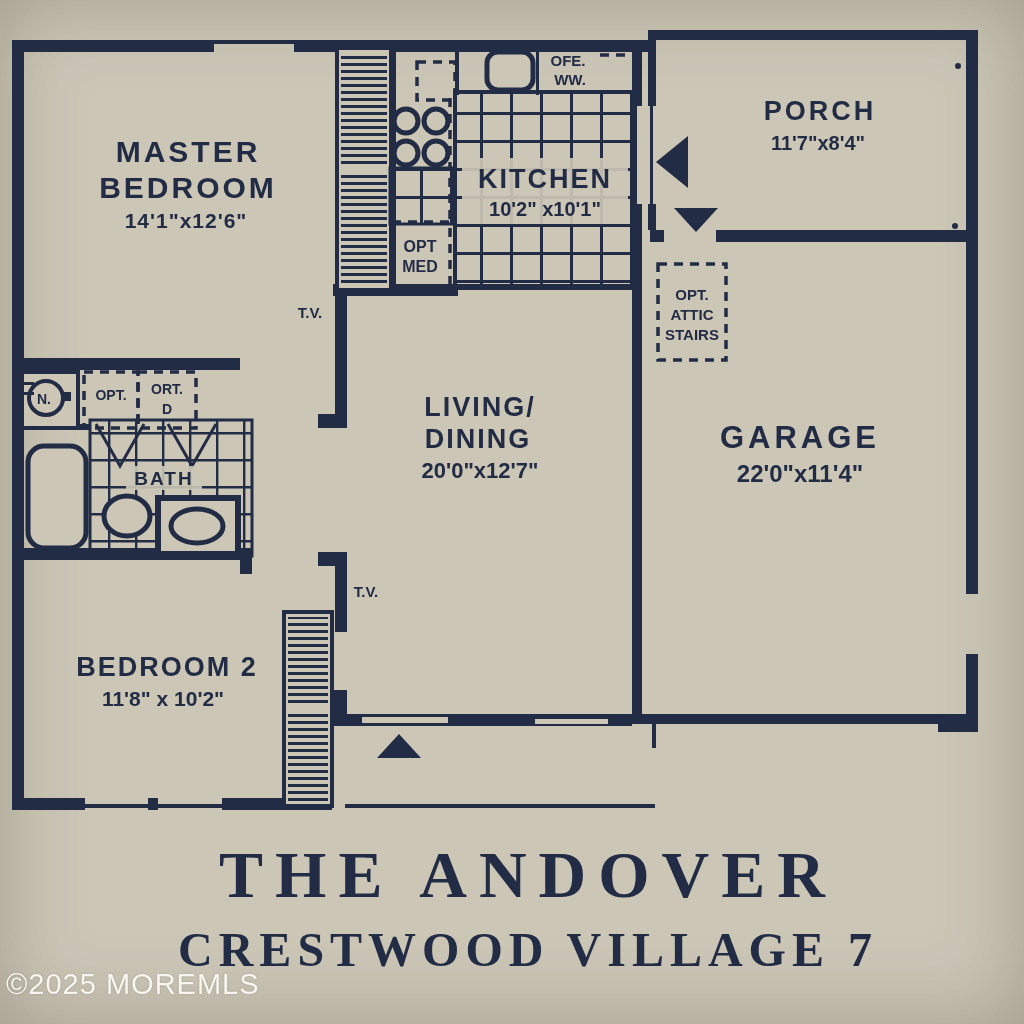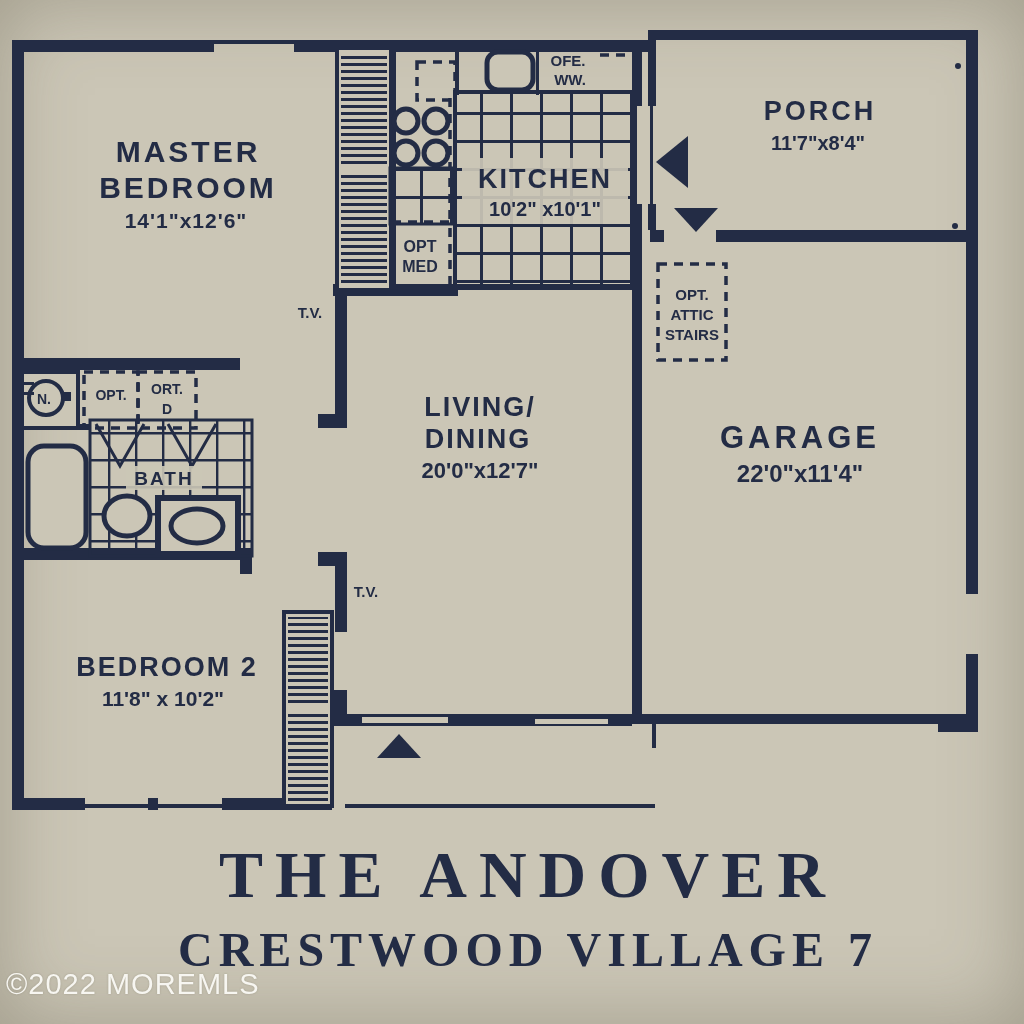--- a/index.html
+++ b/index.html
@@ -232,15 +232,15 @@
 
     <text class="lbl" x="44" y="404" font-size="14">N.</text>
   </g>
 
   <g text-anchor="middle">
     <text class="ttl" x="528" y="897" font-size="66" letter-spacing="12">THE ANDOVER</text>
     <text class="ttl" x="528" y="966" font-size="48" letter-spacing="6">CRESTWOOD VILLAGE 7</text>
   </g>
 </svg>
 
-<div class="watermark">©2022 MOREMLS</div>
+<div class="watermark">©2025 MOREMLS</div>
 
 </div>
 
 </body></html>

